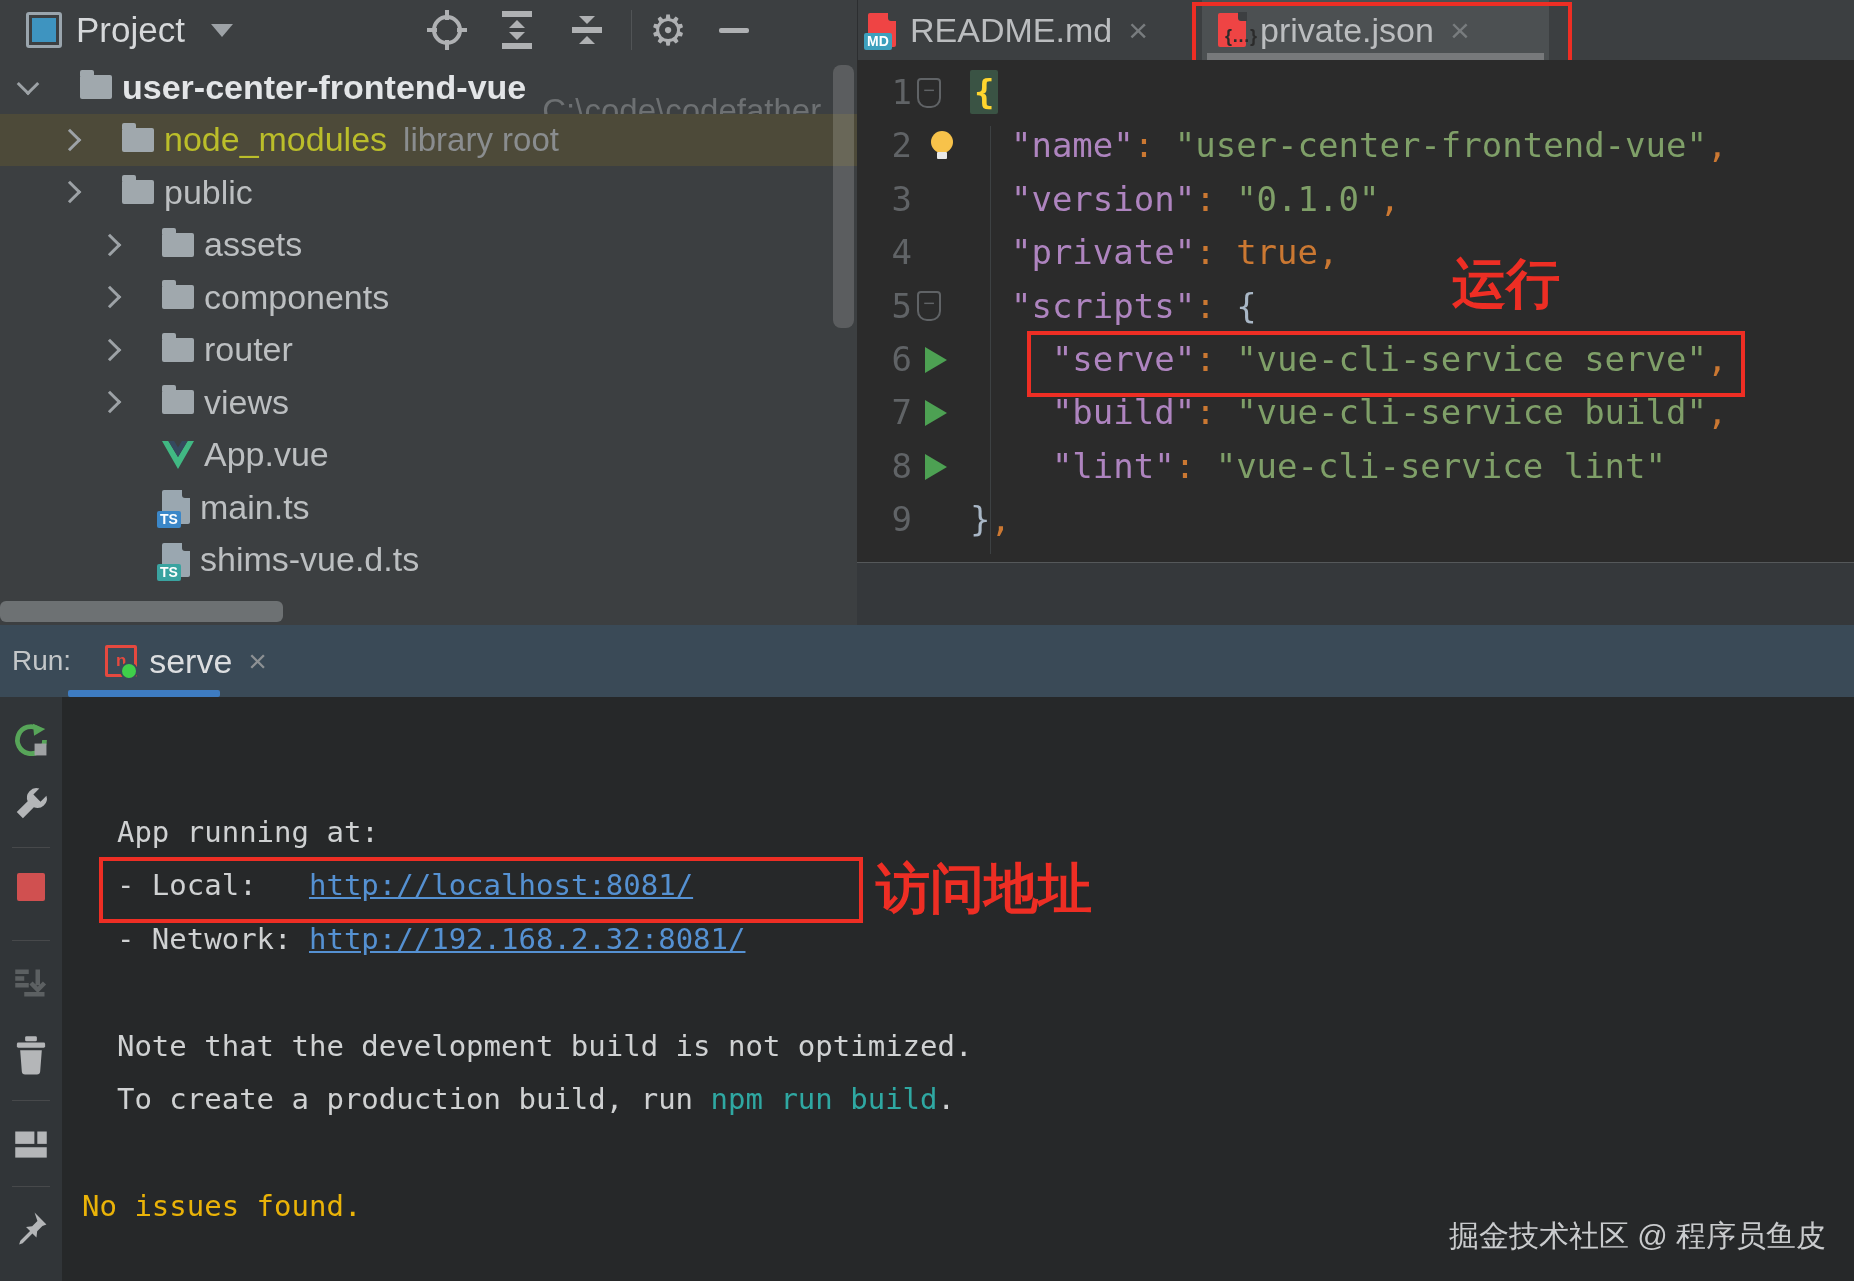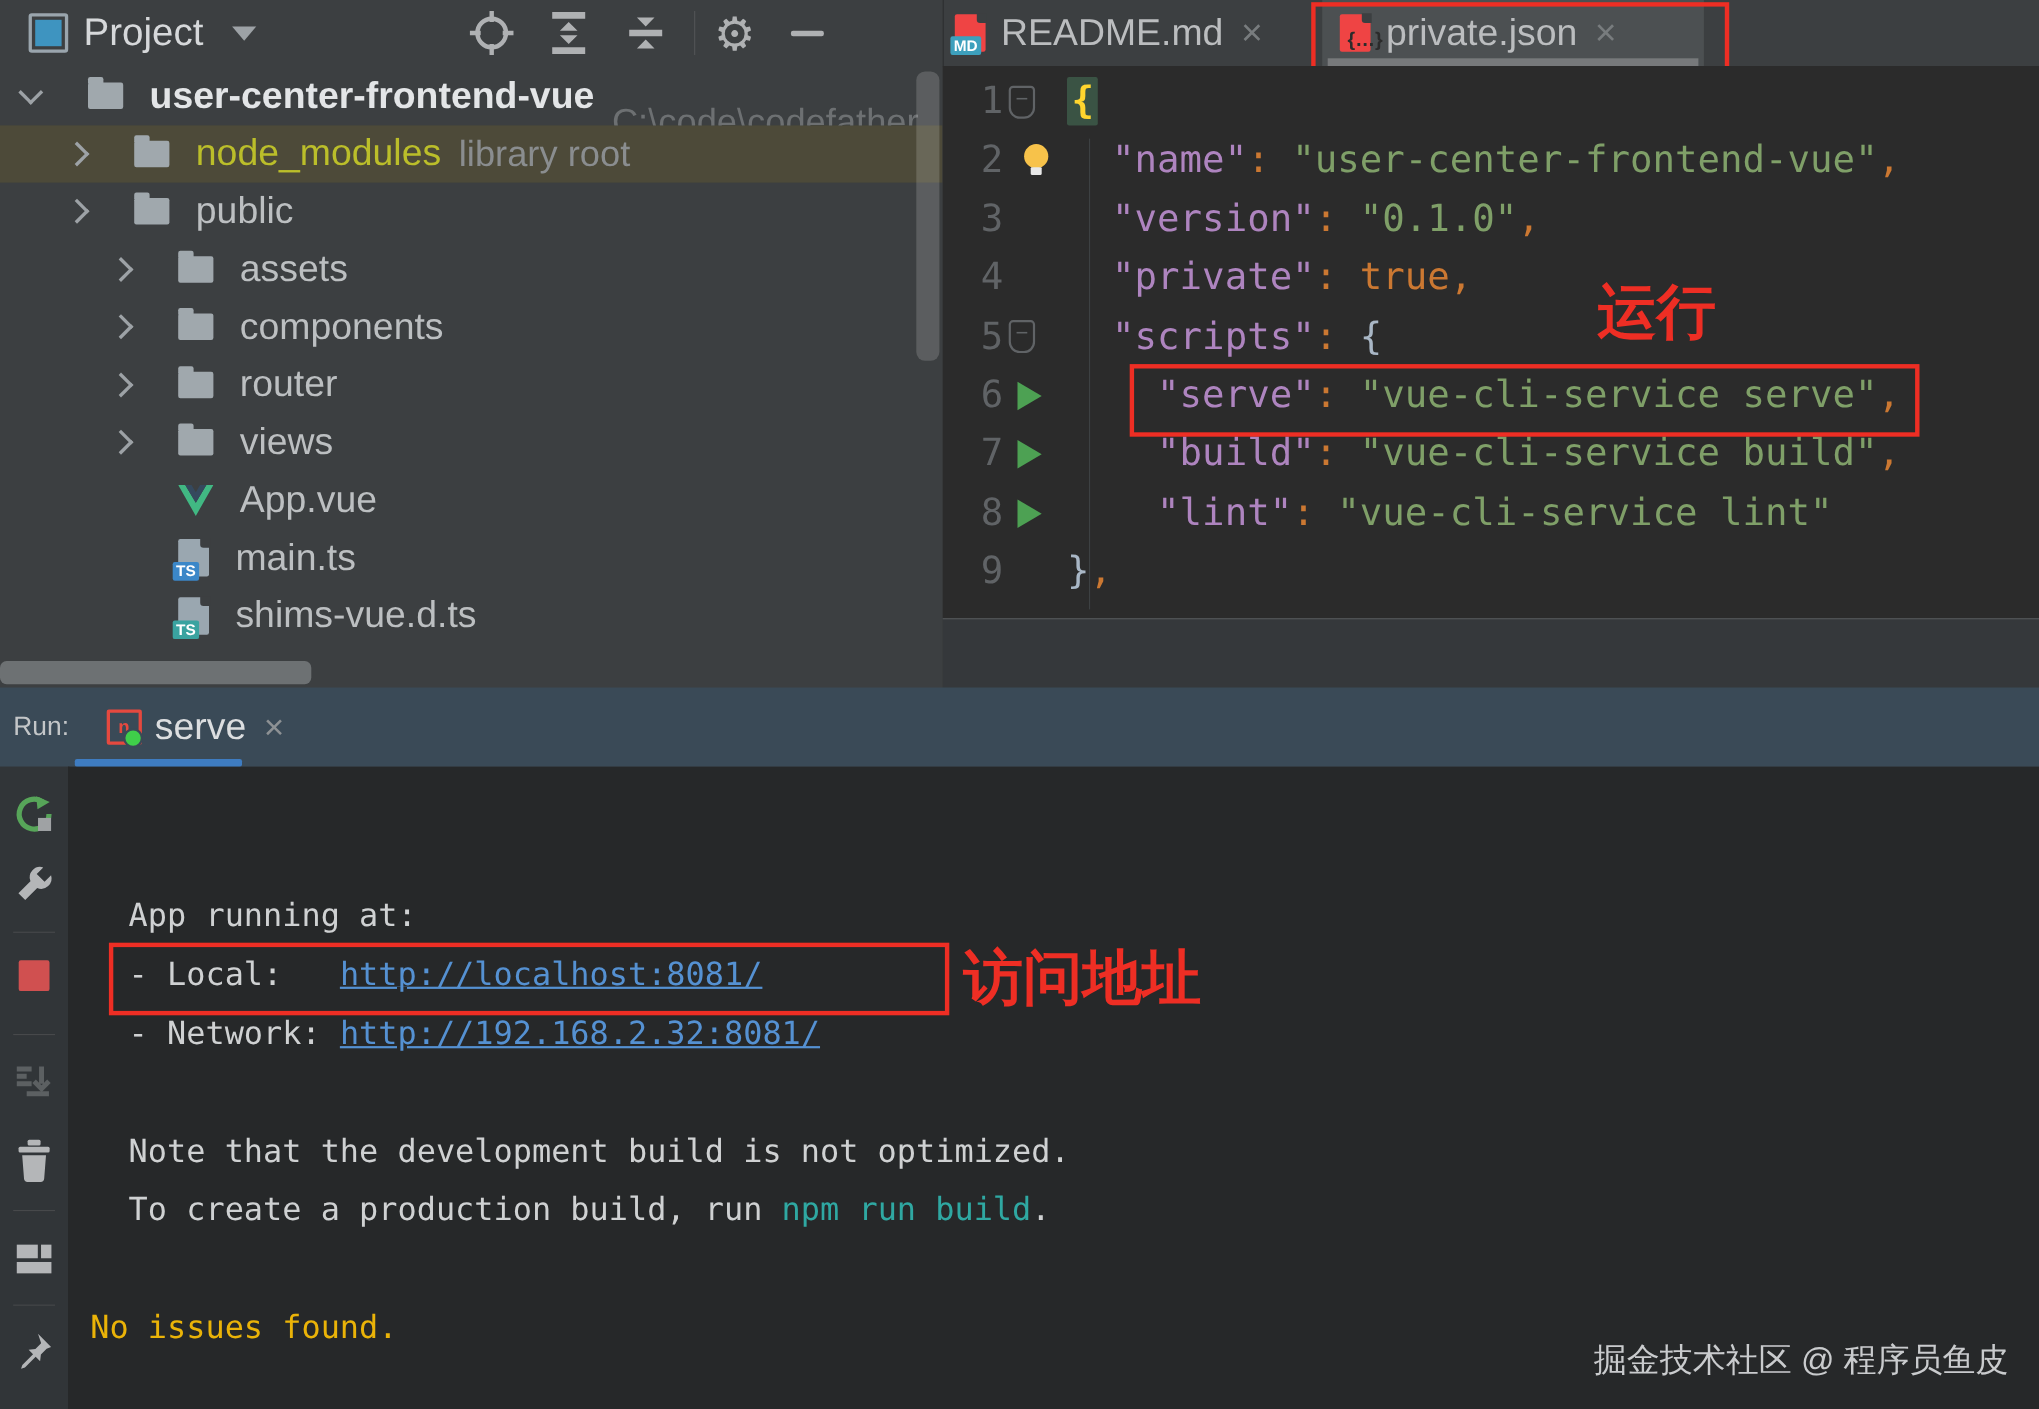--- a/index.html
+++ b/index.html
@@ -35,21 +35,21 @@
   #tree-panel{left:0;top:60px;width:857px;height:565px;background:#3c3f41;overflow:hidden;}
   #tree-rows{position:absolute;left:0;top:1px;right:0;}
   .tree-row{height:52.5px;display:flex;align-items:center;white-space:nowrap;overflow:hidden;}
   .tree-row.sel{background:#4d4a39;}
   .chev{width:40px;display:flex;align-items:center;justify-content:center;flex:0 0 40px;}
   .chev i{width:13px;height:13px;border-right:3px solid #9da2a6;border-bottom:3px solid #9da2a6;display:block;}
   .chev.right i{transform:rotate(-45deg);}
   .chev.down i{transform:rotate(45deg);margin-top:-6px;}
   .folder{width:32px;height:24px;background:#a0a8ad;border-radius:2px;position:relative;flex:0 0 32px;}
   .folder:before{content:"";position:absolute;left:0;top:-5px;width:14px;height:6px;background:#a0a8ad;border-radius:2px 2px 0 0;}
-  .tree-ic{margin-right:24px;flex:0 0 auto;display:flex;align-items:center;justify-content:center;padding-left:32px;}
+  .tree-ic{margin-right:10px;flex:0 0 auto;display:flex;align-items:center;justify-content:center;padding-left:32px;}
   .tree-label{color:#bcbfc1;font-size:34px;}
   .tree-label.rootb{color:#e3e5e7;font-weight:bold;}
   .tree-label.mod{color:#bbbe2a;}
   .tree-suffix{color:#8a8d8f;font-size:33px;margin-left:16px;}
   .tree-path{color:#6d7072;font-size:33px;margin-left:16px;margin-top:48px;}
   .v-scroll{left:833px;top:5px;width:21px;height:263px;background:rgba(255,255,255,.16);border-radius:8px;}
   .h-scroll{left:0;top:541px;width:283px;height:21px;background:rgba(190,195,198,.38);border-radius:6px;}
   .ts-file{width:28px;height:34px;background:#9aa7b0;border-radius:2px;position:relative;}
   .ts-file .fold{position:absolute;right:-1px;top:-1px;width:9px;height:9px;background:#3c3f41;border-bottom-left-radius:3px;}
   .ts-file .badge{position:absolute;left:-5px;bottom:-4px;font-size:14px;font-weight:bold;color:#fff;padding:1px 3px;border-radius:2px;line-height:15px;}
@@ -75,21 +75,21 @@
       font-size:20px;line-height:20px;text-align:center;background:#2b2b2b;}
   .bulb{width:22px;height:22px;background:#f7c24a;border-radius:50%;position:relative;}
   .bulb:after{content:"";position:absolute;left:6px;top:21px;width:10px;height:7px;background:#e8e8e8;border-radius:1px;}
   #serve-red-box{left:170px;top:271px;width:710px;height:58px;border:4px solid #ee2e24;pointer-events:none;}
   .cn-note{color:#ee2e24;font-weight:bold;font-size:54px;font-family:"Liberation Sans",sans-serif;}
   #run-cn{left:595px;top:188px;}
   #editor-bottom-strip{left:857px;top:562px;width:997px;height:63px;background:#35383b;border-top:1px solid #55585a;}
 
   
   #run-header{left:0;top:625px;width:1854px;height:72px;background:#3a4a57;display:flex;align-items:center;}
-  #run-label{color:#c3c6c8;font-size:24px;margin-left:12px;}
+  #run-label{color:#c3c6c8;font-size:28px;margin-left:12px;}
   #run-tab{display:flex;align-items:center;margin-left:34px;position:relative;height:100%;}
   #npm-ic{width:26px;height:26px;border:3px solid #e5493f;border-radius:2px;position:relative;color:#e5493f;
       font-size:17px;font-weight:bold;text-align:center;line-height:26px;}
   #npm-ic .rundot{position:absolute;right:-4px;bottom:-6px;width:14px;height:14px;border-radius:50%;background:#3fcf4a;border:2px solid #3a4a57;}
   #run-tab-label{color:#dcdee0;font-size:34px;margin-left:12px;}
   #run-tab .close{color:#8d9194;font-size:32px;margin-left:16px;}
   #run-tab-underline{left:68px;top:690px;width:152px;height:7px;background:#3e7cc1;border-radius:2px;}
 
   #run-strip{left:0;top:697px;width:62px;height:584px;background:#313538;border-right:1px solid #292c2e;}
   .strip-ic{position:absolute;left:0;width:62px;display:flex;justify-content:center;}

